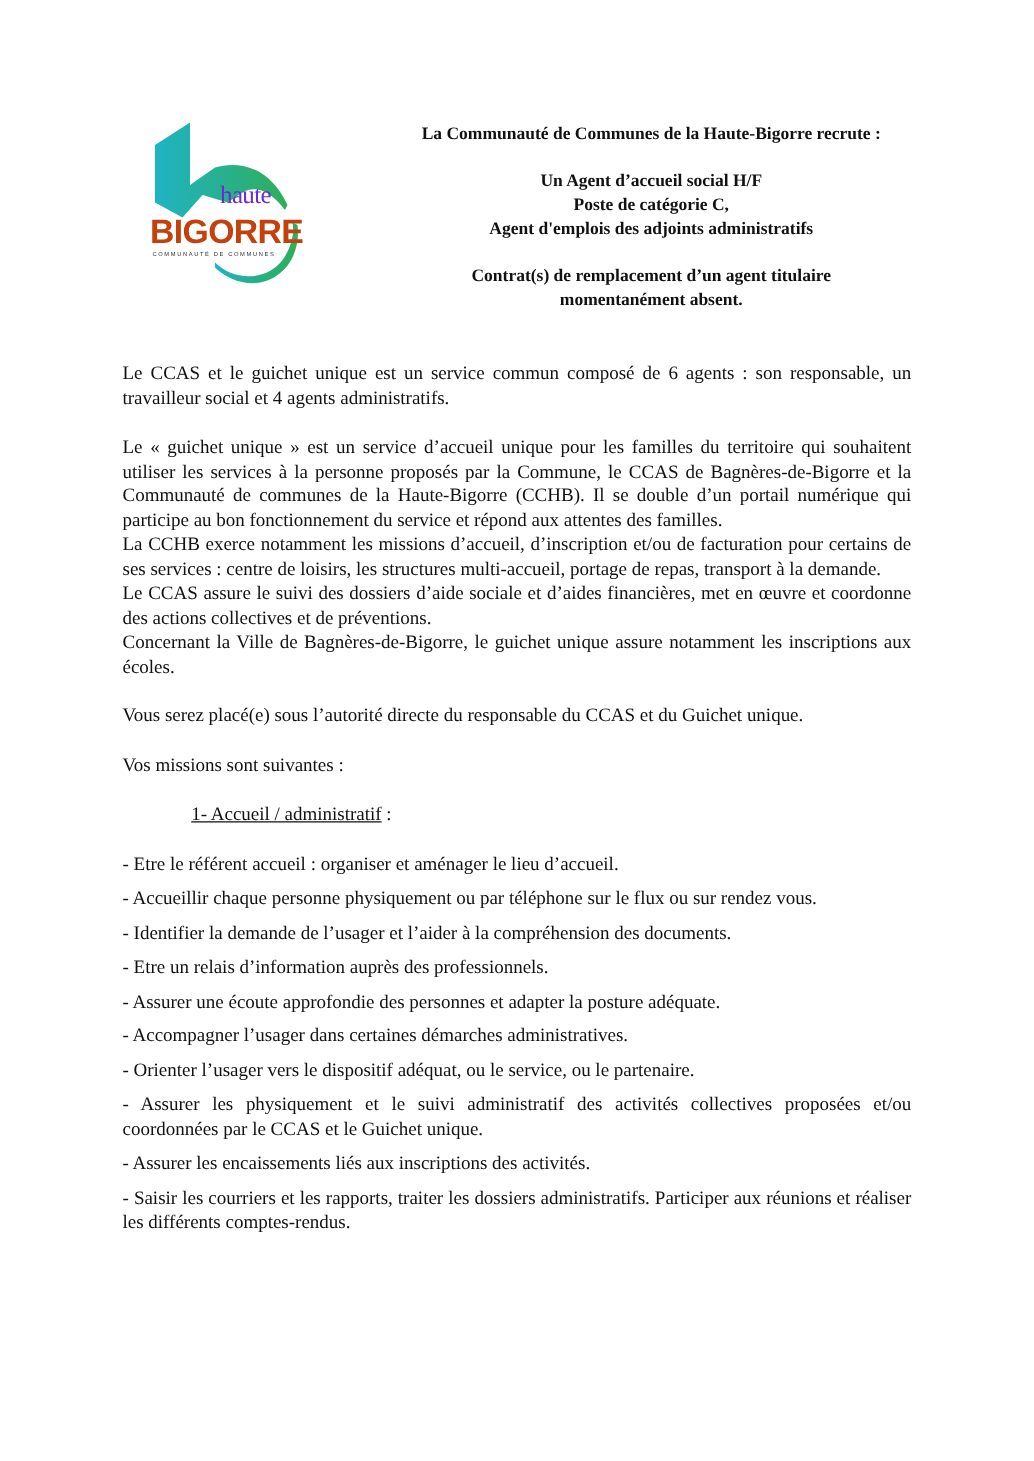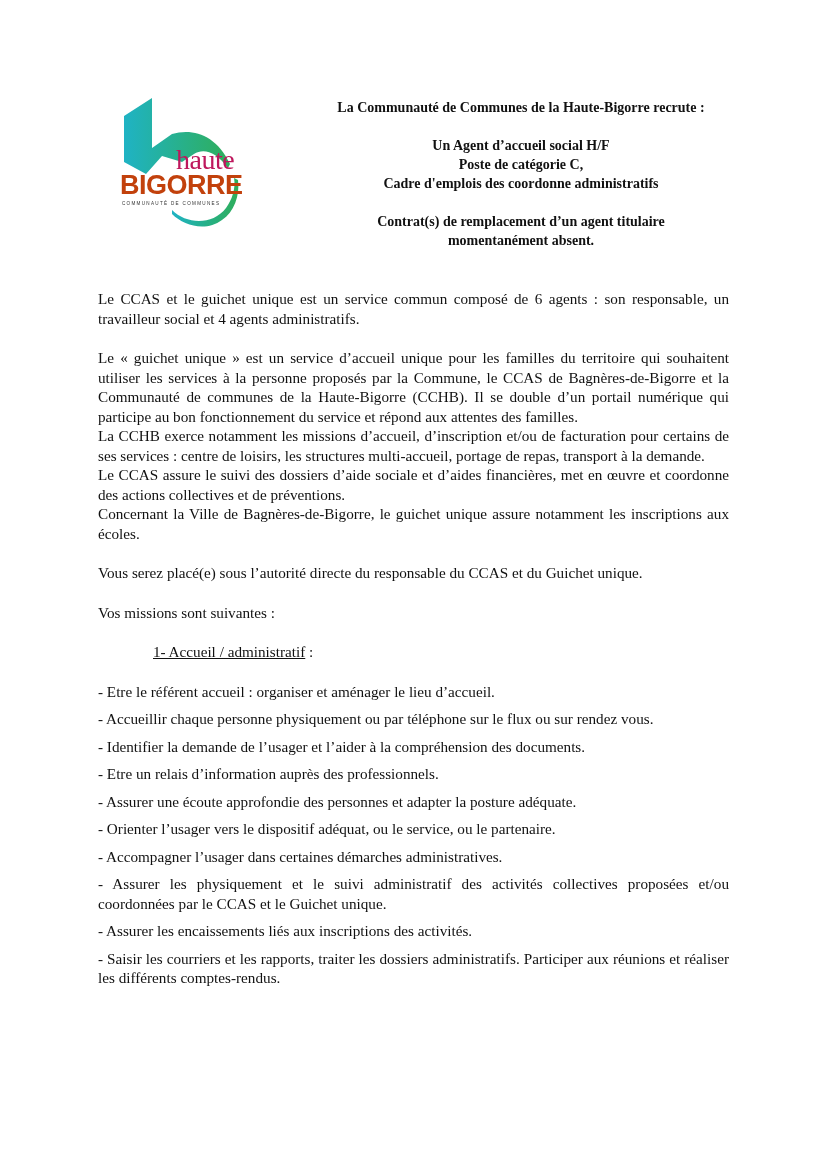--- a/index.html
+++ b/index.html
@@ -30,24 +30,24 @@
       top: 92px;
       width: 132px;
       height: 140px;
     }
     .logo svg { position: absolute; left: 0; top: 0; }
     .logo .logo-haute {
       position: absolute;
       left: 64px;
       top: 54px;
       font-family: "Liberation Serif", serif;
-      font-size: 28px;
+      font-size: 20px;
       font-weight: normal;
       letter-spacing: -0.5px;
-      color: #be185d;
+      color: #6d28d9;
       line-height: 1;
     }
     .logo .logo-bigorre {
       position: absolute;
       left: 8px;
       top: 80px;
       font-family: "Liberation Sans", sans-serif;
       font-weight: bold;
       font-size: 27px;
       letter-spacing: -0.5px;
@@ -137,21 +137,21 @@
     <span class="logo-haute">haute</span>
     <span class="logo-bigorre">BIGORRE</span>
     <span class="logo-sub">COMMUNAUTÉ DE COMMUNES</span>
   </div>
 
   <div class="header">
     <span class="h-line">La Communauté de Communes de la Haute-Bigorre recrute :</span>
     <span class="gap"></span>
     <span class="h-line">Un Agent d’accueil social H/F</span>
     <span class="h-line">Poste de catégorie C,</span>
-    <span class="h-line">Cadre d'emplois des coordonne administratifs</span>
+    <span class="h-line">Agent d'emplois des adjoints administratifs</span>
     <span class="gap"></span>
     <span class="h-line">Contrat(s) de remplacement d’un agent titulaire</span>
     <span class="h-line">momentanément absent.</span>
   </div>
 
   <div class="body">
     <p class="para last-line-left">Le CCAS et le guichet unique est un service commun composé de 6 agents : son responsable, un travailleur social et 4 agents administratifs.</p>
     <div class="spacer"></div>
     <p class="para last-line-left">Le « guichet unique » est un service d’accueil unique pour les familles du territoire qui souhaitent utiliser les services à la personne proposés par la Commune, le CCAS de Bagnères-de-Bigorre et la Communauté de communes de la Haute-Bigorre (CCHB).  Il se double d’un portail numérique qui participe au bon fonctionnement du service et répond aux attentes des familles.</p>
     <p class="para last-line-left">La CCHB exerce notamment les missions d’accueil, d’inscription et/ou de facturation pour certains de ses services : centre de loisirs, les structures multi-accueil, portage de repas, transport à la demande.</p>
@@ -163,21 +163,21 @@
     <p class="para last-line-left">Vos missions sont suivantes :</p>
     <div class="spacer"></div>
     <p class="section-heading"><span class="u">1-   Accueil / administratif</span><span> :</span></p>
     <div class="spacer"></div>
     <ul class="list">
       <li>-  Etre le référent accueil : organiser et aménager le lieu d’accueil.</li>
       <li>- Accueillir chaque personne physiquement ou par téléphone sur le flux ou sur rendez vous.</li>
       <li>-  Identifier la demande de l’usager et l’aider à la compréhension des documents.</li>
       <li>-  Etre un relais d’information auprès des professionnels.</li>
       <li>-  Assurer une écoute approfondie des personnes et adapter la posture adéquate.</li>
+      <li>-  Accompagner l’usager dans certaines démarches administratives.</li>
       <li>-  Orienter l’usager vers le dispositif adéquat, ou le service, ou le partenaire.</li>
-      <li>-  Accompagner l’usager dans certaines démarches administratives.</li>
       <li>-  Assurer les physiquement et le suivi administratif des activités collectives proposées et/ou coordonnées par le CCAS et le Guichet unique.</li>
       <li>-  Assurer les encaissements liés aux inscriptions des activités.</li>
       <li>- Saisir les courriers et les rapports, traiter les dossiers administratifs. Participer aux réunions et réaliser les différents comptes-rendus.</li>
     </ul>
   </div>
 
 </div>
 
 </body></html>

